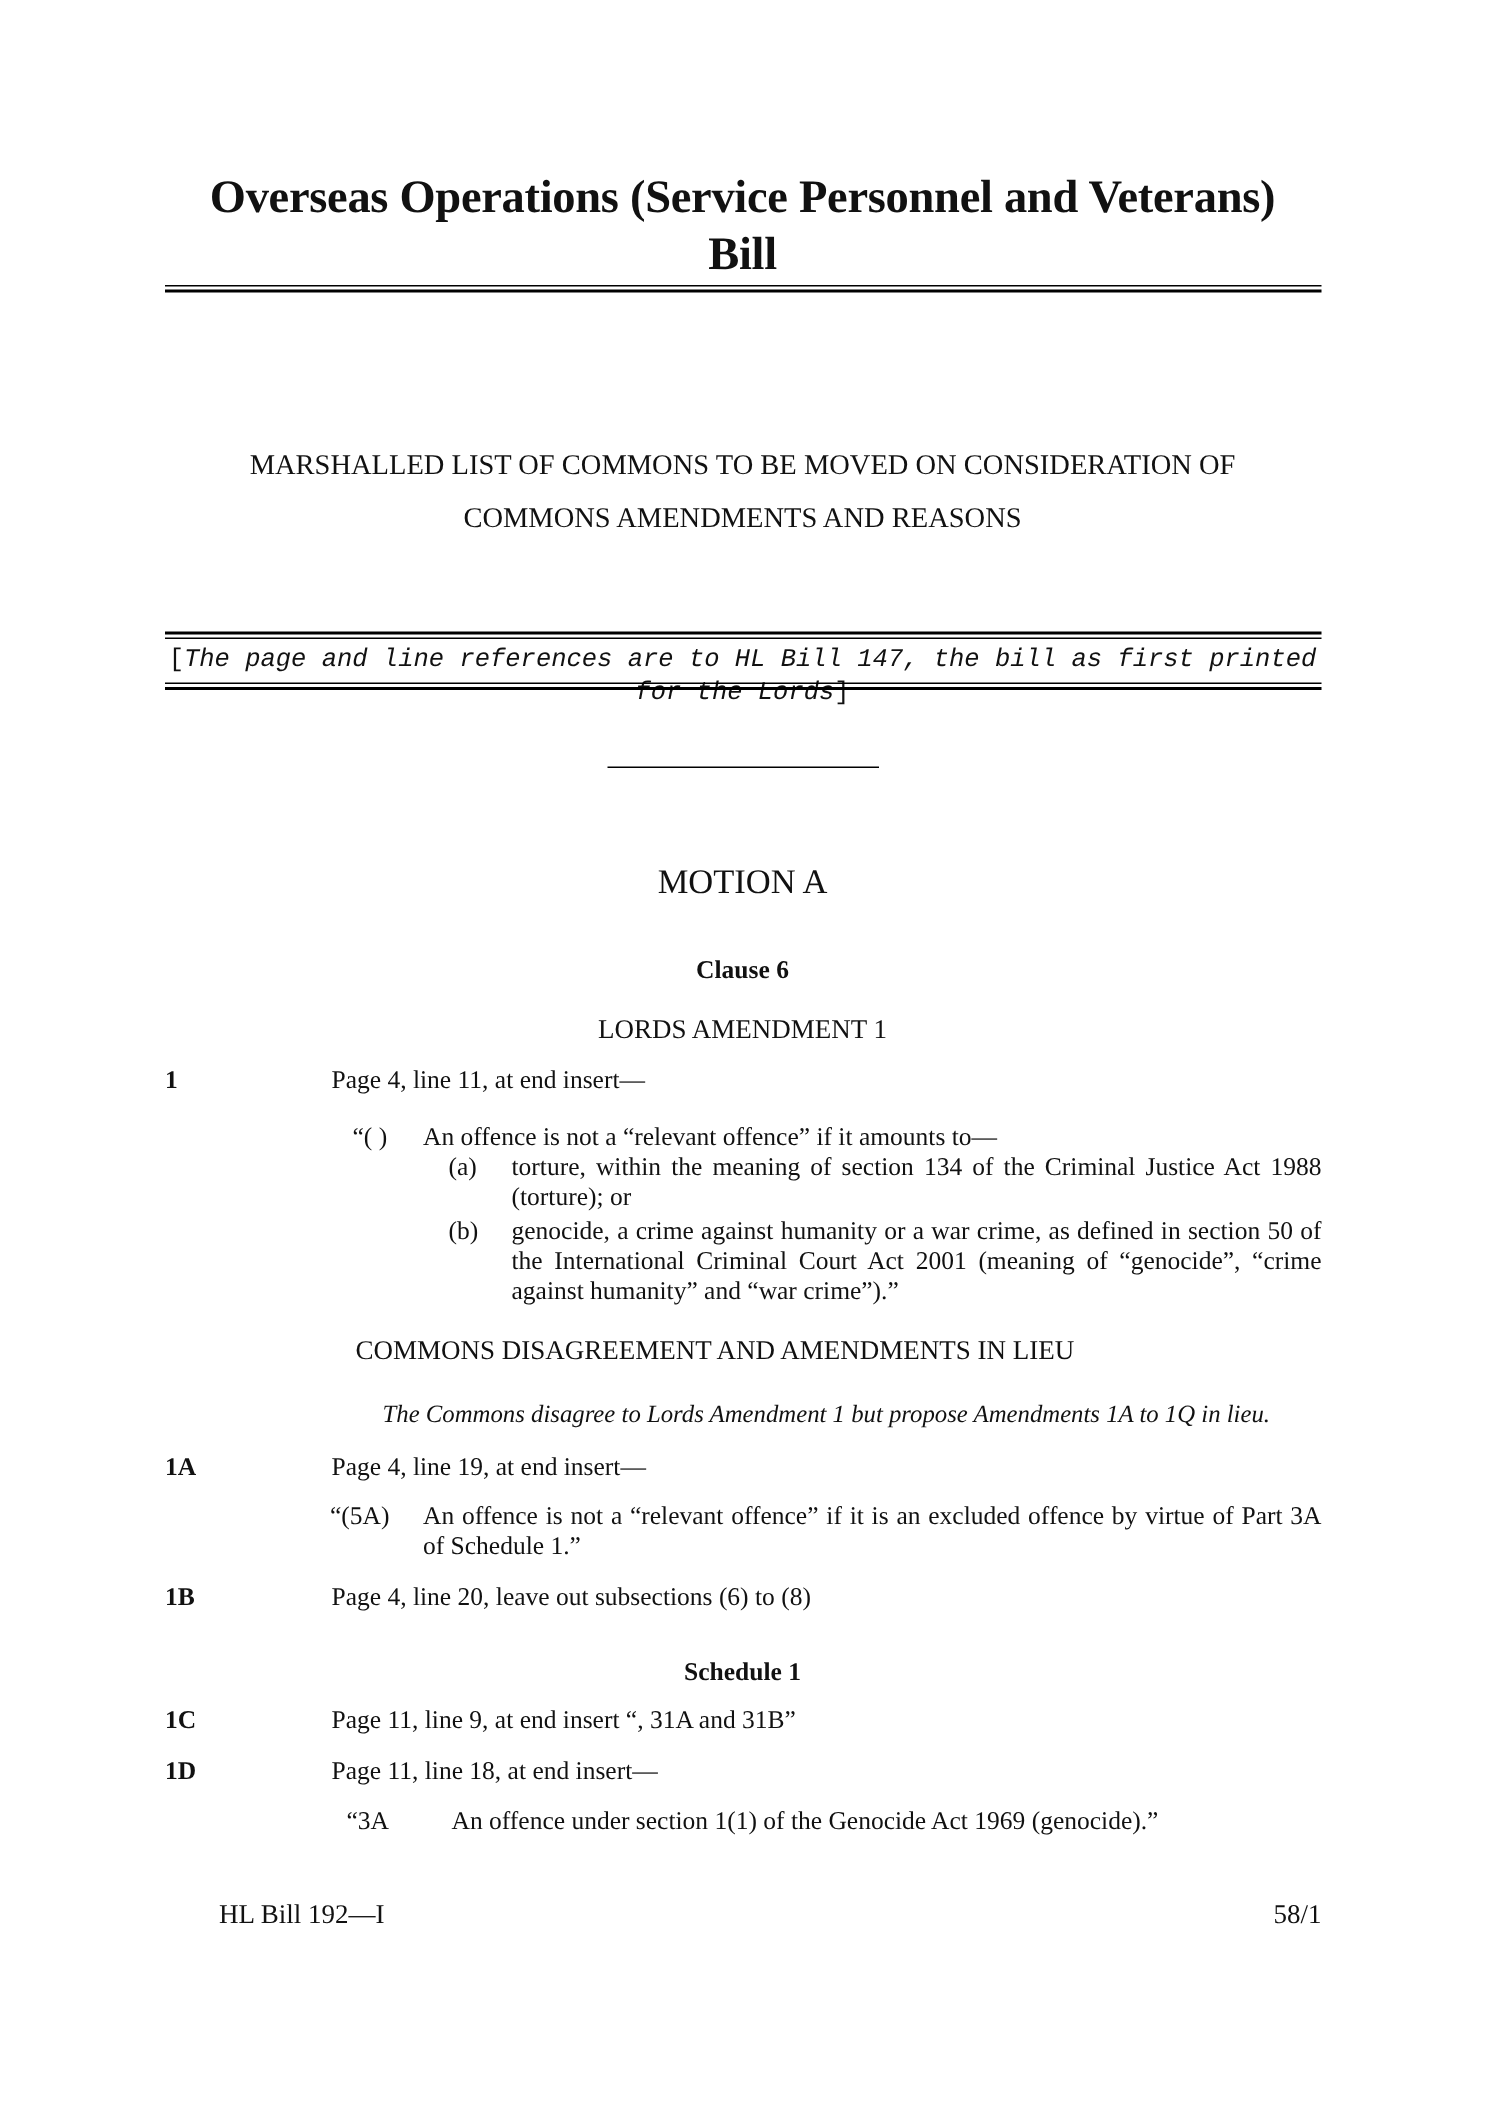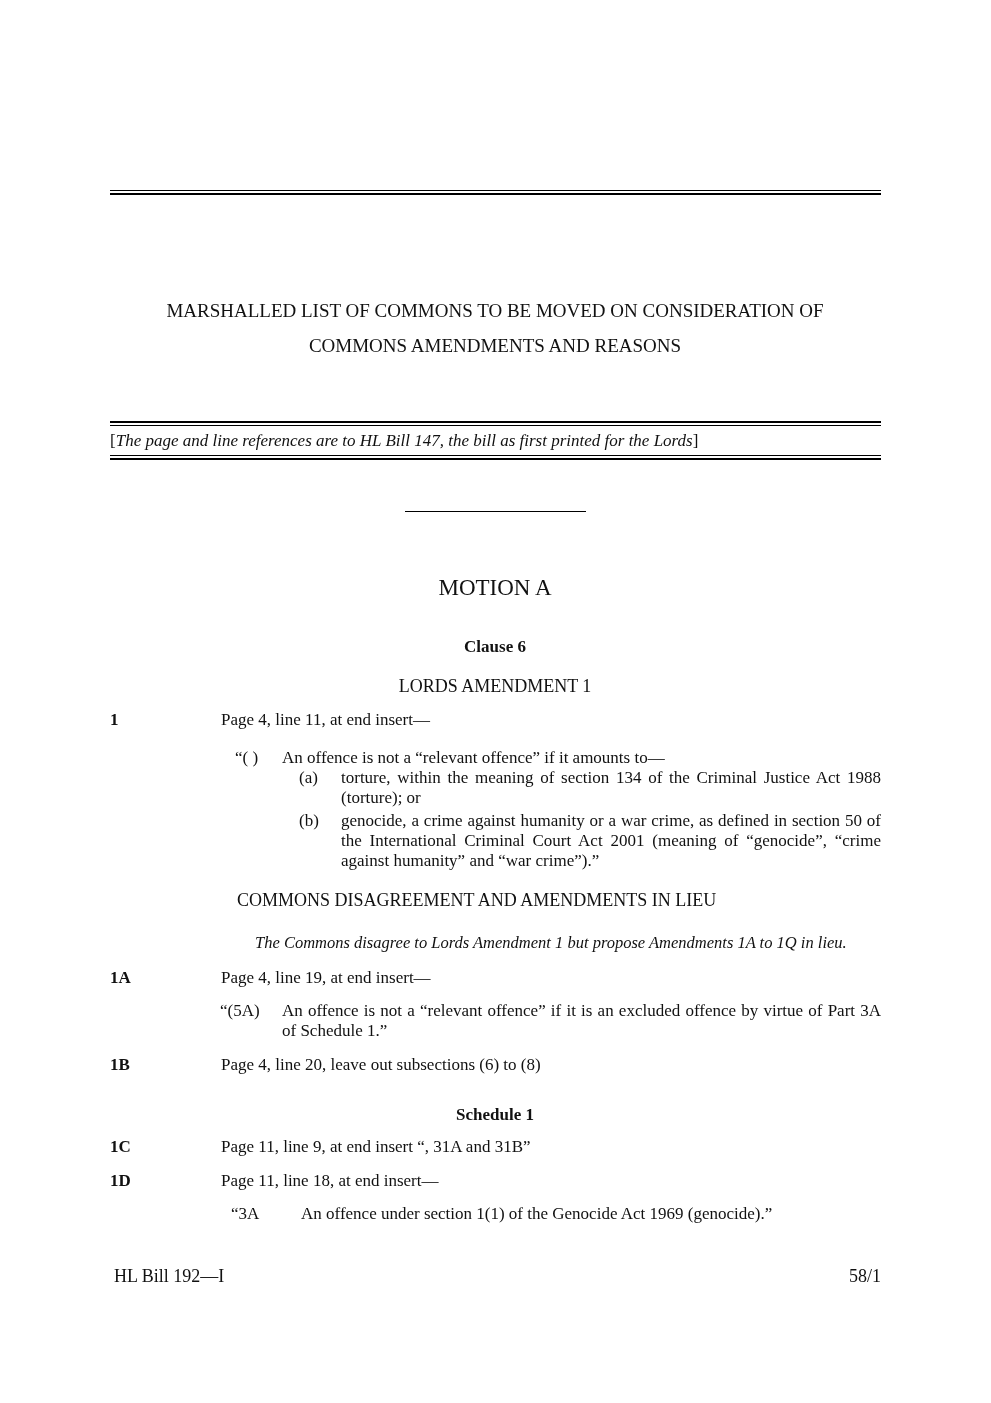--- a/index.html
+++ b/index.html
@@ -33,23 +33,24 @@
   .subtitle {
     left: 110px; width: 770px;
     top: 293px;
     text-align: center;
     font-size: 19px;
     line-height: 35px;
   }
   .refnote {
     left: 110px; width: 770px;
     top: 430px;
-    text-align: left;
+    text-align: center;
     font-size: 17px;
     line-height: 22px;
+    font-family: Liberation Mono, monospace;
   }
   .refnote i { font-style: italic; }
 
   .shortrule {
     position: absolute;
     left: 405px; width: 181px; height: 1px;
     top: 511px;
     background: #000;
   }
   .motion {
@@ -83,26 +84,29 @@
   }
   .just {
     text-align: justify;
     text-align-last: left;
     font-family: Liberation Serif, serif;
   }
   .italic { font-style: italic; margin-left: 34px; }
   .footer {
     font-size: 18px;
     line-height: 22px;
+    margin-left: 32px;
   }
 </style>
 </head>
 <body>
 
 <div class="abs title">
+  <div>Overseas Operations (Service Personnel and Veterans)</div>
+  <div>Bill</div>
 </div>
 <div class="rule thin" style="top:190px;"></div>
 <div class="rule thick" style="top:193px;"></div>
 
 <div class="abs subtitle">
   <div>MARSHALLED LIST OF COMMONS TO BE MOVED ON CONSIDERATION OF</div>
   <div>COMMONS AMENDMENTS AND REASONS</div>
 </div>
 
 <div class="rule thick" style="top:421px;"></div>

